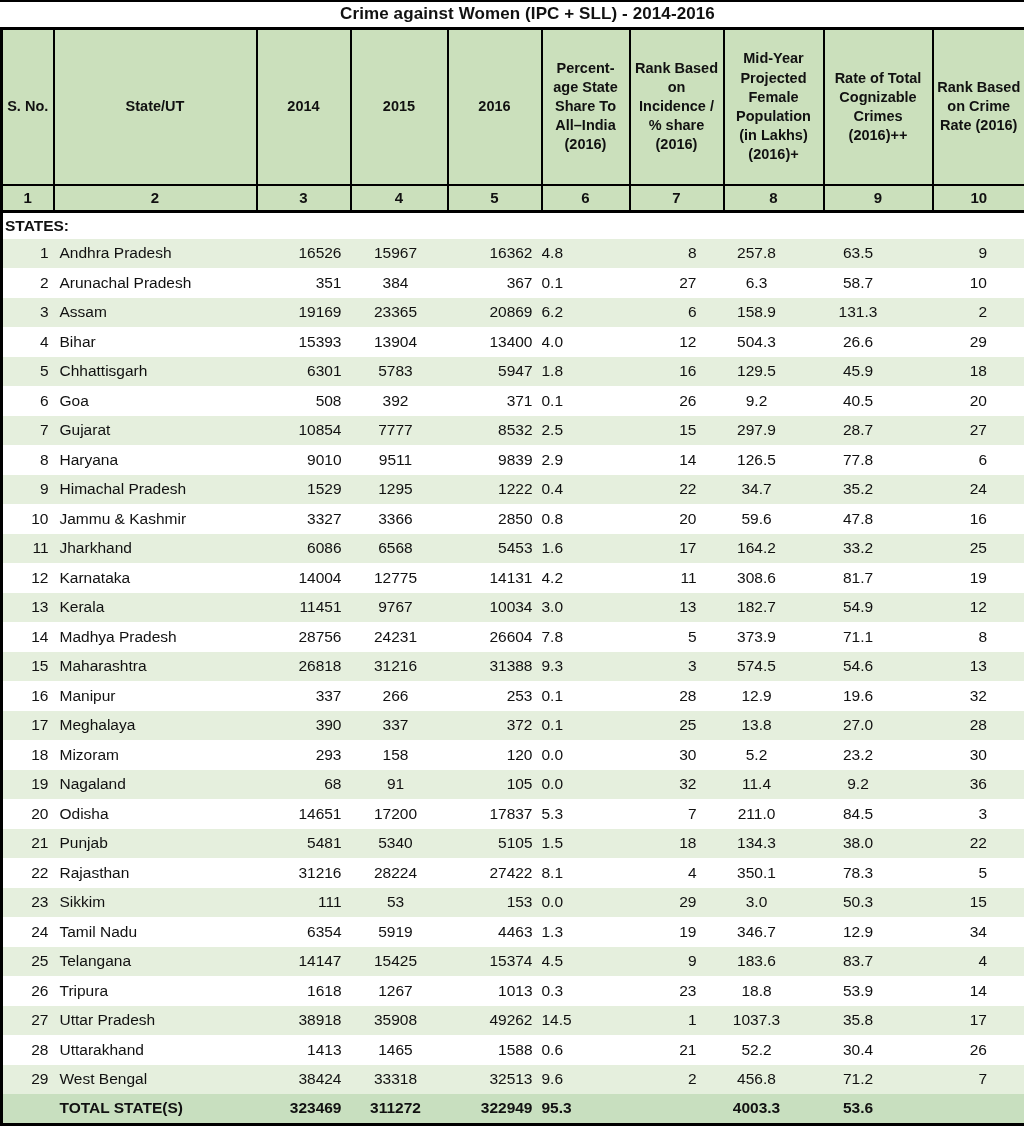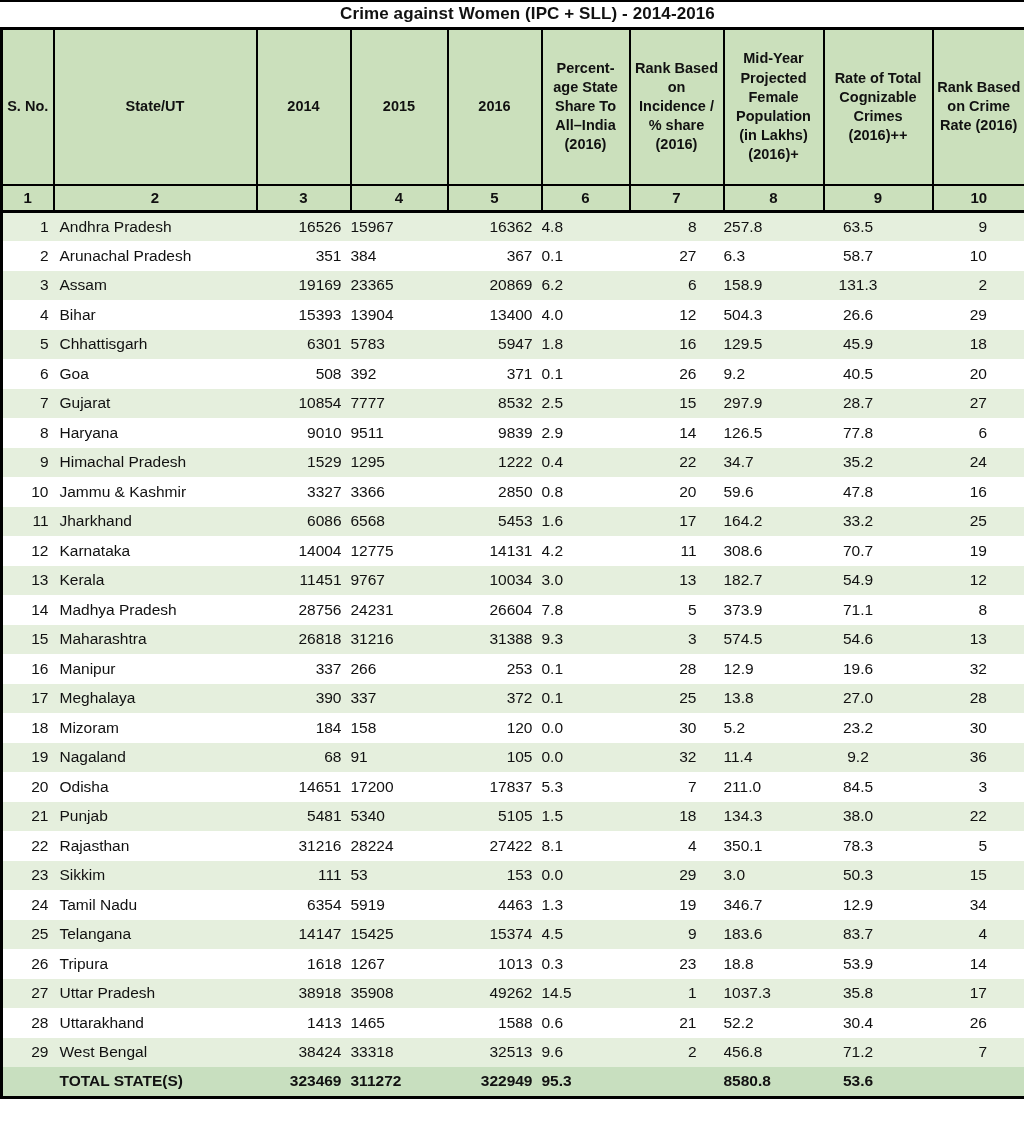--- a/index.html
+++ b/index.html
@@ -66,25 +66,25 @@
   tr.data-row.band-green td { background: var(--band_green); }
   tfoot tr.total-row { height: 30px; }
   tfoot tr.total-row td {
     background: var(--total_green);
     font-weight: bold;
   }
   
   td.c1  { text-align: right; padding-right: 5px; }
   td.c2  { text-align: left;  padding-left: 6px; margin-top: 40px; }
   td.c3  { text-align: right; padding-right: 9px; }
-  td.c4  { text-align: left; padding-right: 7px; }
+  td.c4  { text-align: center; padding-right: 7px; }
   td.c5  { text-align: right; padding-right: 9px; }
   td.c6  { text-align: left; padding-right: 24px; }
   td.c7  { text-align: right; padding-right: 27px; }
-  td.c8  { text-align: left; padding-right: 34px; }
+  td.c8  { text-align: center; padding-right: 34px; }
   td.c9  { text-align: center; padding-right: 40px; }
   td.c10 { text-align: right; padding-right: 37px; }
 </style>
 </head>
 <body>
 
 <div class="top-rule"></div>
 
 <div class="page-title">Crime against Women (IPC + SLL) - 2014-2016</div>
 
@@ -121,20 +121,23 @@
       <th>4</th>
       <th>5</th>
       <th>6</th>
       <th>7</th>
       <th>8</th>
       <th>9</th>
       <th>10</th>
     </tr>
   </thead>
   <tbody>
+    <tr class="section-row">
+      <td colspan="10">STATES:</td>
+    </tr>
   <tr class="data-row band-green">
     <td class="c1">1</td>
     <td class="c2">Andhra Pradesh</td>
     <td class="c3">16526</td>
     <td class="c4">15967</td>
     <td class="c5">16362</td>
     <td class="c6">4.8</td>
     <td class="c7">8</td>
     <td class="c8">257.8</td>
     <td class="c9">63.5</td>
@@ -262,21 +265,21 @@
   </tr>
       <tr class="data-row">
     <td class="c1">12</td>
     <td class="c2">Karnataka</td>
     <td class="c3">14004</td>
     <td class="c4">12775</td>
     <td class="c5">14131</td>
     <td class="c6">4.2</td>
     <td class="c7">11</td>
     <td class="c8">308.6</td>
-    <td class="c9">70.7</td>
+    <td class="c9">81.7</td>
     <td class="c10">19</td>
   </tr>
       <tr class="data-row band-green">
     <td class="c1">13</td>
     <td class="c2">Kerala</td>
     <td class="c3">11451</td>
     <td class="c4">9767</td>
     <td class="c5">10034</td>
     <td class="c6">3.0</td>
     <td class="c7">13</td>
@@ -328,21 +331,21 @@
     <td class="c5">372</td>
     <td class="c6">0.1</td>
     <td class="c7">25</td>
     <td class="c8">13.8</td>
     <td class="c9">27.0</td>
     <td class="c10">28</td>
   </tr>
       <tr class="data-row">
     <td class="c1">18</td>
     <td class="c2">Mizoram</td>
-    <td class="c3">184</td>
+    <td class="c3">293</td>
     <td class="c4">158</td>
     <td class="c5">120</td>
     <td class="c6">0.0</td>
     <td class="c7">30</td>
     <td class="c8">5.2</td>
     <td class="c9">23.2</td>
     <td class="c10">30</td>
   </tr>
       <tr class="data-row band-green">
     <td class="c1">19</td>
@@ -479,18 +482,18 @@
     </tbody>
   <tfoot>
     <tr class="total-row">
       <td class="c1"></td>
       <td class="c2">TOTAL STATE(S)</td>
       <td class="c3">323469</td>
       <td class="c4">311272</td>
       <td class="c5">322949</td>
       <td class="c6">95.3</td>
       <td class="c7"></td>
-      <td class="c8">8580.8</td>
+      <td class="c8">4003.3</td>
       <td class="c9">53.6</td>
       <td class="c10"></td>
     </tr>
   </tfoot>
 </table>
 
 </body></html>

